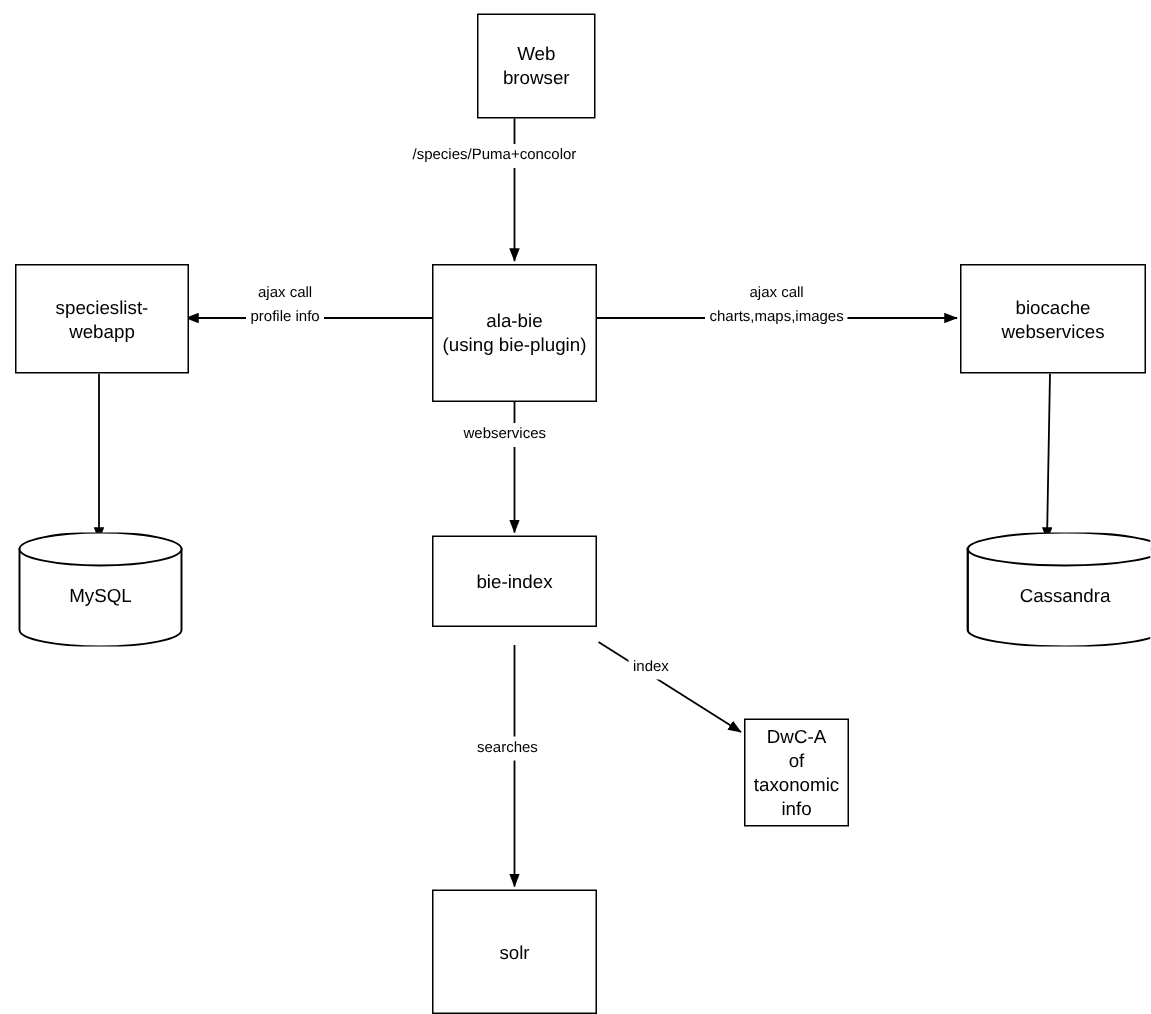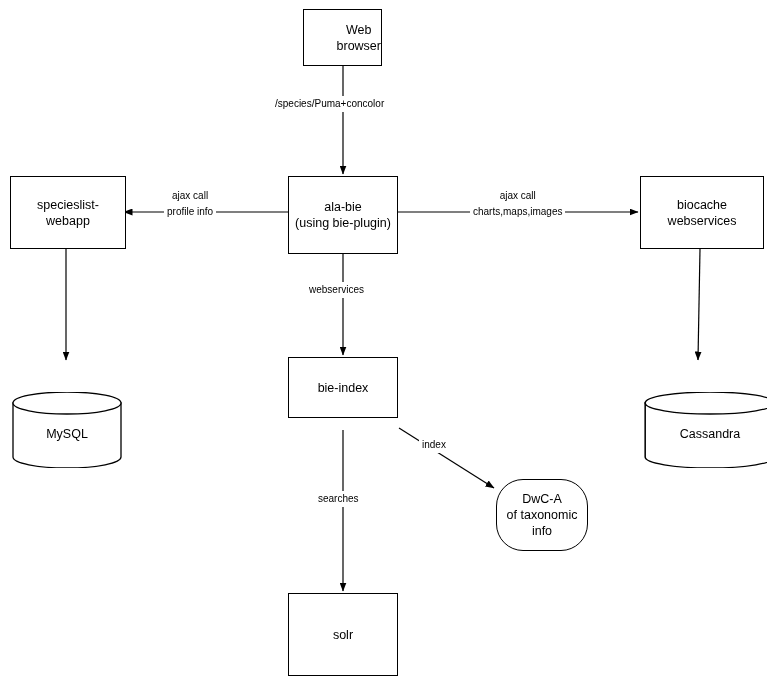--- a/index.html
+++ b/index.html
@@ -42,21 +42,20 @@
     border: 1.3px solid #000000;
     background: #ffffff;
   }
   .node-label {
     white-space: pre-line;
   }
   
   .node-db {
     background: transparent;
     border: none;
-    margin-top: 37px;
   }
   .node-db .db-shape {
     position: absolute;
     left: 0;
     top: 0;
     width: 100%;
     height: 100%;
   }
   .node-db .db-text {
     position: relative;
@@ -91,29 +90,29 @@
         <line x1="398" y1="212" x2="638" y2="212" stroke="#000000" stroke-width="1.2" marker-end="url(#arrowhead)"></line>
         <line x1="66" y1="249" x2="66" y2="360" stroke="#000000" stroke-width="1.2" marker-end="url(#arrowhead)"></line>
         <line x1="700" y1="249" x2="698" y2="360" stroke="#000000" stroke-width="1.2" marker-end="url(#arrowhead)"></line>
         <line x1="343" y1="249" x2="343" y2="355" stroke="#000000" stroke-width="1.2" marker-end="url(#arrowhead)"></line>
         <line x1="399" y1="428" x2="494" y2="488" stroke="#000000" stroke-width="1.2" marker-end="url(#arrowhead)"></line>
         <line x1="343" y1="430" x2="343" y2="591" stroke="#000000" stroke-width="1.2" marker-end="url(#arrowhead)"></line>
       </g>
   </svg>
 
   <div id="nodes-group">
-      <div class="node node-box" style="left: 303px; top: 9px; width: 79px; height: 57px; justify-content: flex-end;">
+      <div class="node node-box" style="left: 318px; top: 9px; width: 79px; height: 70px;">
         <span class="node-label">Web
 browser</span>
       </div>
       <div class="node node-box" style="left: 10px; top: 176px; width: 116px; height: 73px;">
         <span class="node-label">specieslist-
 webapp</span>
       </div>
-      <div class="node node-box" style="left: 288px; top: 176px; width: 110px; height: 78px;">
+      <div class="node node-box" style="left: 288px; top: 176px; width: 110px; height: 92px;">
         <span class="node-label">ala-bie
 (using bie-plugin)</span>
       </div>
       <div class="node node-box" style="left: 640px; top: 176px; width: 124px; height: 73px;">
         <span class="node-label">biocache
 webservices</span>
       </div>
       <div class="node node-db" style="left: 12px; top: 355px; width: 110px; height: 76px;">
         <svg class="db-shape" viewBox="0 0 110 76" preserveAspectRatio="none">
           <path d="M1,11 L1,65 A54,11 0 0 0 109,65 L109,11 Z" fill="#ffffff" stroke="#000000" stroke-width="1.3"></path>
@@ -124,21 +123,21 @@
       <div class="node node-db" style="left: 644px; top: 355px; width: 132px; height: 76px;">
         <svg class="db-shape" viewBox="0 0 112 76" preserveAspectRatio="none">
           <path d="M1,11 L1,65 A55,11 0 0 0 111,65 L111,11 Z" fill="#ffffff" stroke="#000000" stroke-width="1.3"></path>
           <ellipse cx="56" cy="11" rx="55" ry="11" fill="#ffffff" stroke="#000000" stroke-width="1.3"></ellipse>
         </svg>
         <span class="node-label db-text">Cassandra</span>
       </div>
       <div class="node node-box" style="left: 288px; top: 357px; width: 110px; height: 61px;">
         <span class="node-label">bie-index</span>
       </div>
-      <div class="node node-box" style="left: 496px; top: 479px; width: 92px; height: 72px; border-radius: 27px;">
+      <div class="node node-box" style="left: 496px; top: 479px; width: 70px; height: 72px;">
         <span class="node-label">DwC-A
 of taxonomic
 info</span>
       </div>
       <div class="node node-box" style="left: 288px; top: 593px; width: 110px; height: 83px; text-align: right;">
         <span class="node-label">solr</span>
       </div>
     </div>
   <div id="edge-labels-group">
       <div class="edge-label" style="left: 272px; top: 96px;">/species/Puma+concolor</div>

